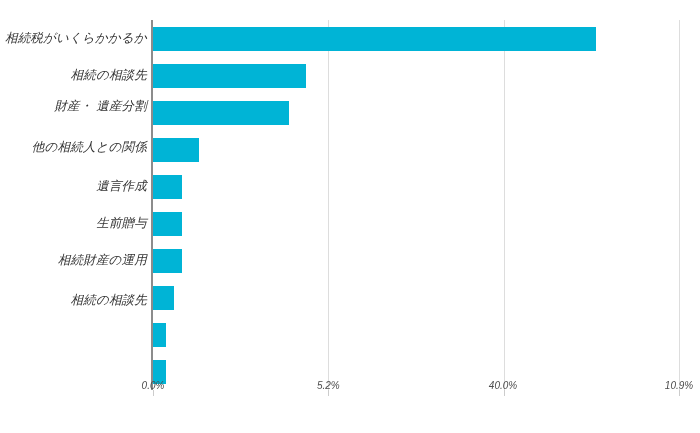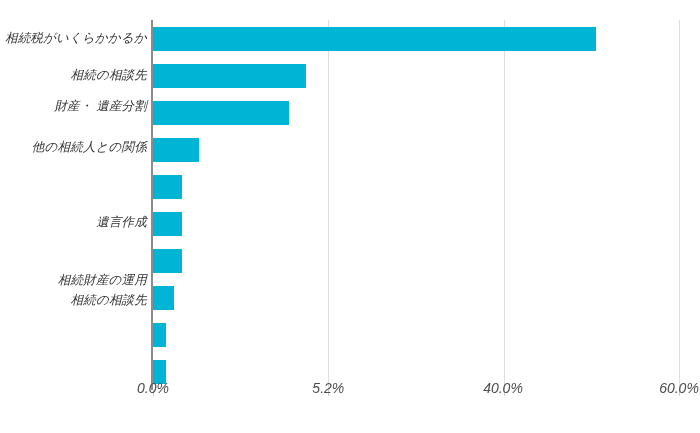--- a/index.html
+++ b/index.html
@@ -68,21 +68,21 @@
   .tick-mark {
     position: absolute;
     top: 370px;
     width: 1px;
     height: 6px;
     background: #cccccc;
   }
   .tick-label {
     position: absolute;
     top: 380px;
-    font-size: 14px;
+    font-size: 10px;
     color: #4d4d4d;
     transform: translateX(-50%);
     white-space: nowrap;
   }
 
   .bar {
     position: absolute;
     left: 0;
     height: 24px;
     background: #00b4d6;
@@ -91,22 +91,23 @@
 </head>
 <body>
 
 <div id="chart-root">
 
   <div class="label-col">
       <div class="cat-label" style="top: 12px;">相続税がいくらかかるか</div>
       <div class="cat-label" style="top: 49px;">相続の相談先</div>
       <div class="cat-label" style="top: 80px; padding-left: 27px;">財産・ 遺産分割</div>
       <div class="cat-label" style="top: 121px;">他の相続人との関係</div>
-      <div class="cat-label" style="top: 160px; margin-top: 36px;">遺言作成</div>
-      <div class="cat-label" style="top: 234px; margin-top: 20px;">相続財産の運用</div>
+      <div class="cat-label" style="top: 160px;">遺言作成</div>
+      <div class="cat-label" style="top: 197px;">生前贈与</div>
+      <div class="cat-label" style="top: 234px;">相続財産の運用</div>
       <div class="cat-label" style="top: 274px; padding-left: 40px;">相続の相談先</div>
     </div>
 
   <div class="plot">
     <div class="axis-line"></div>
     <div class="grid-layer">
         <div class="gridline" style="left: 175.333px;"></div>
         <div class="gridline" style="left: 350.667px;"></div>
         <div class="gridline" style="left: 526px;"></div>
       </div>
@@ -125,16 +126,16 @@
   <div class="tick-mark" style="left: 0px;"></div>
       <div class="tick-mark" style="left: 175.333px;"></div>
       <div class="tick-mark" style="left: 350.667px;"></div>
       <div class="tick-mark" style="left: 526px;"></div>
     </div>
 
   <div class="ticks-layer">
       <div class="tick-label" style="left: 153px;">0.0%</div>
       <div class="tick-label" style="left: 328.333px;">5.2%</div>
       <div class="tick-label" style="left: 503px;">40.0%</div>
-      <div class="tick-label" style="left: 679px;">60.0%</div>
+      <div class="tick-label" style="left: 679px;">10.9%</div>
     </div>
 
 </div>
 
 </body></html>

